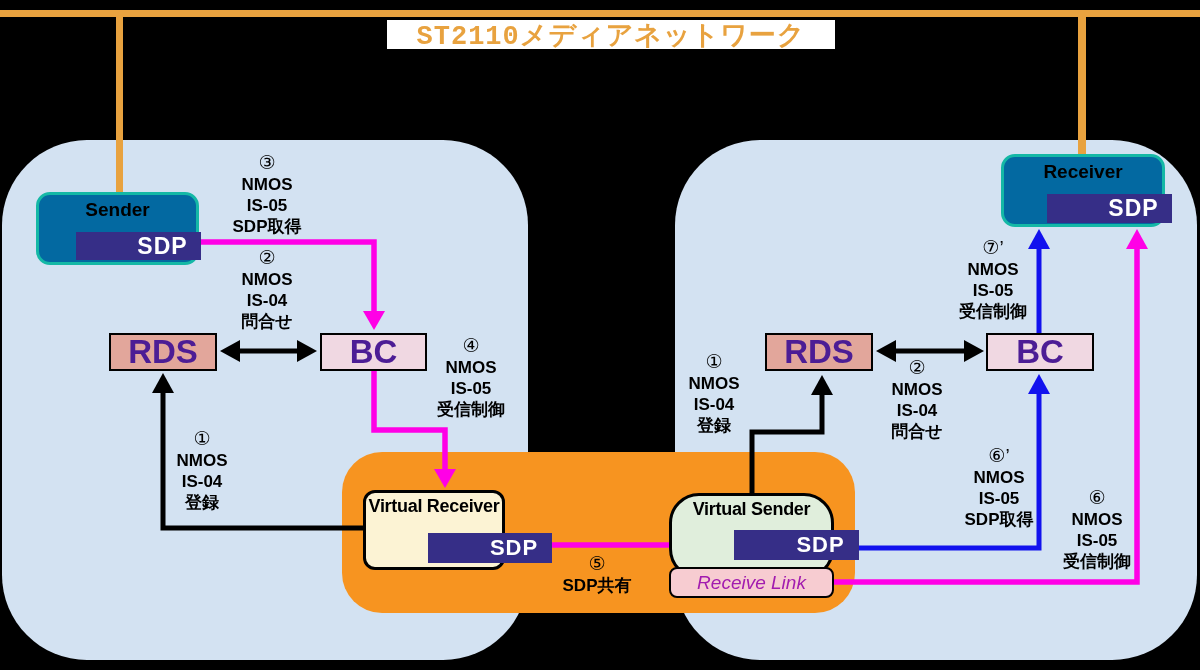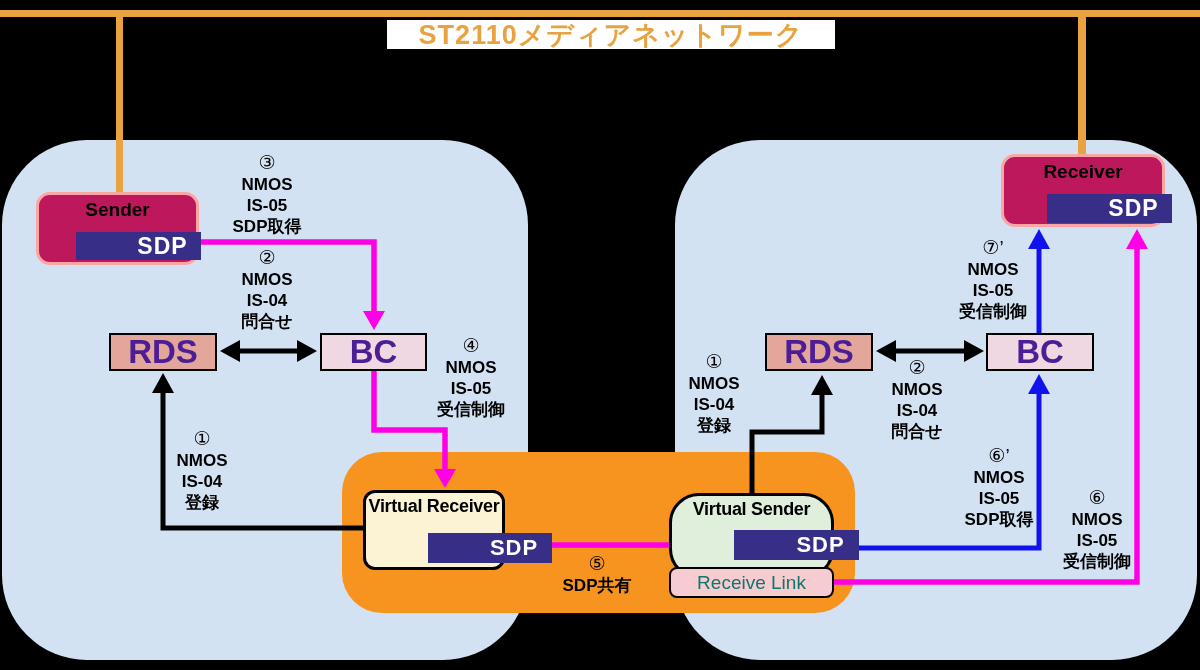--- a/index.html
+++ b/index.html
@@ -2,37 +2,37 @@
 <html style="--background: #000000; --domain_fill: #D3E2F2; --accent_orange: #E8A23F; --node_orange: #F79420; --magenta: #FF00E6; --blue: #1212EE; --rds_fill: #E2A69B; --bc_fill: #F0D8E2; --receive_link_fill: #F7CCD1; --virtual_receiver_fill: #FCF3D4; --virtual_sender_fill: #E0EEDC; --sdp_fill: #362E87;"><head>
 <meta charset="utf-8">
 <style>
   html,body{margin:0;padding:0;background:#000;}
   .stage{position:relative;width:1200px;height:670px;background:var(--background,#000);
          font-family:"Liberation Sans","DejaVu Sans",sans-serif;overflow:hidden;}
   .abs{position:absolute;box-sizing:border-box;}
   
   .topbar{background:var(--accent_orange);}
   .vline{background:var(--accent_orange);}
-  .title-strip{background:#fff;display:flex;align-items:center;justify-content:center;}
+  .title-strip{background:#fff;display:flex;align-items:center;justify-content:center;font-family:Liberation Mono, monospace;}
   .title-text{color:var(--accent_orange);font-size:27px;font-weight:bold;letter-spacing:1px;white-space:nowrap;}
   
   .domain{background:var(--domain_fill);border-radius:85px;}
   .linknode{background:var(--node_orange);border-radius:40px;}
   .linknode-label{color:#fff;font-size:30px;font-weight:bold;line-height:31px;text-align:center;width:120px;}
   
-  .node{background:#be185d;border:3px solid #fca5a5;border-radius:14px;}
+  .node{background:#0369a1;border:3px solid #14b8a6;border-radius:14px;}
   .node .nlabel{display:block;text-align:center;font-weight:bold;font-size:19px;margin-top:4px;color:#000;}
   .chip{position:absolute;background:var(--sdp_fill);color:#fff;font-weight:bold;
         display:flex;align-items:center;justify-content:center;letter-spacing:1px;padding-left:48px;}
   .rect{border:2.5px solid #000;display:flex;align-items:center;justify-content:center;
         font-weight:bold;font-size:33px;color:#4c1d95;}
   .vnode{border:3px solid #000;border-radius:12px;}
   .vnode .nlabel{display:block;text-align:center;font-weight:bold;font-size:18px;margin-top:3px;color:#000;letter-spacing:-0.3px;}
   .rlink{border:2.5px solid #000;border-radius:8px;background:var(--receive_link_fill);
-         display:flex;align-items:center;justify-content:center;font-size:19px;color:#0f766e;}
+         display:flex;align-items:center;justify-content:center;font-size:19px;color:#a21caf;font-style:italic;}
   
   .note{position:absolute;width:130px;text-align:center;color:#000;font-weight:bold;
         font-size:17px;line-height:21px;}
   .note .num{font-weight:normal;font-size:19px;line-height:22px;}
   .note span{display:block;}
   
   svg.connectors{position:absolute;left:0;top:0;}
   .c-magenta{stroke:var(--magenta);stroke-width:5.5;fill:none;}
   .h-magenta{fill:var(--magenta);}
   .c-blue{stroke:var(--blue);stroke-width:5;fill:none;}

